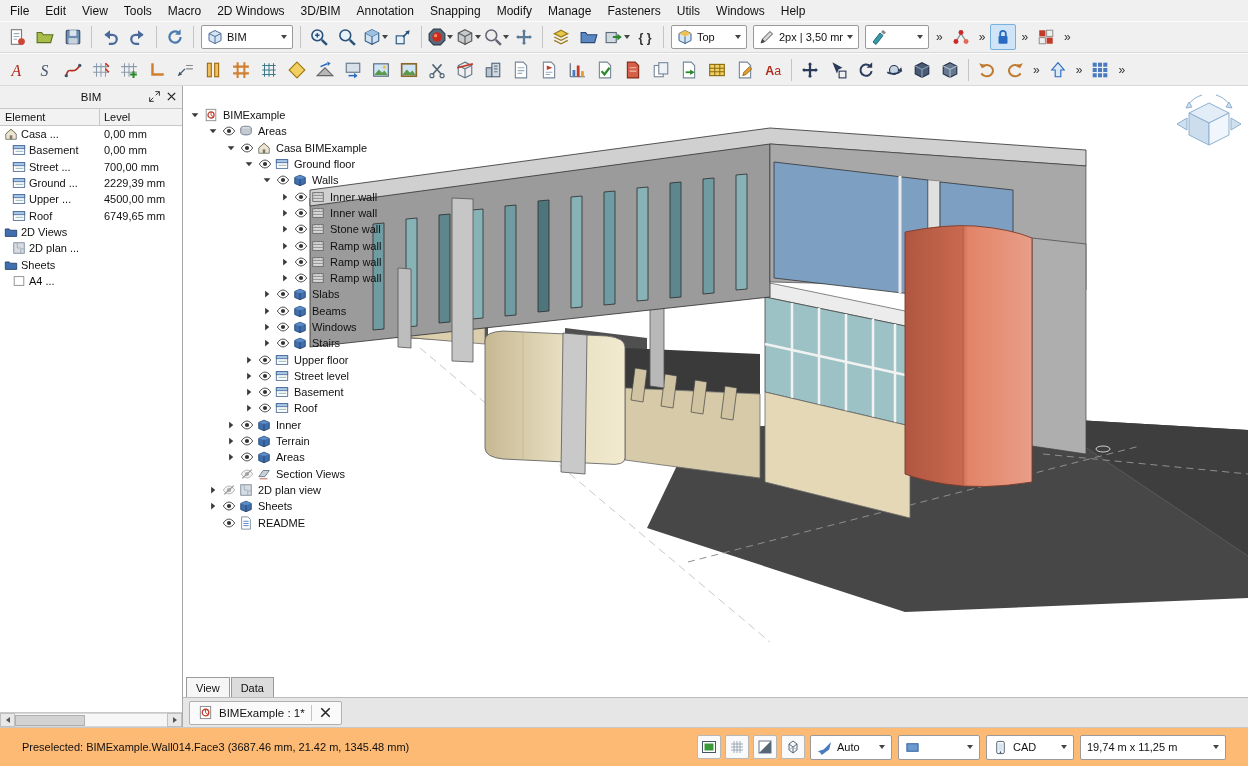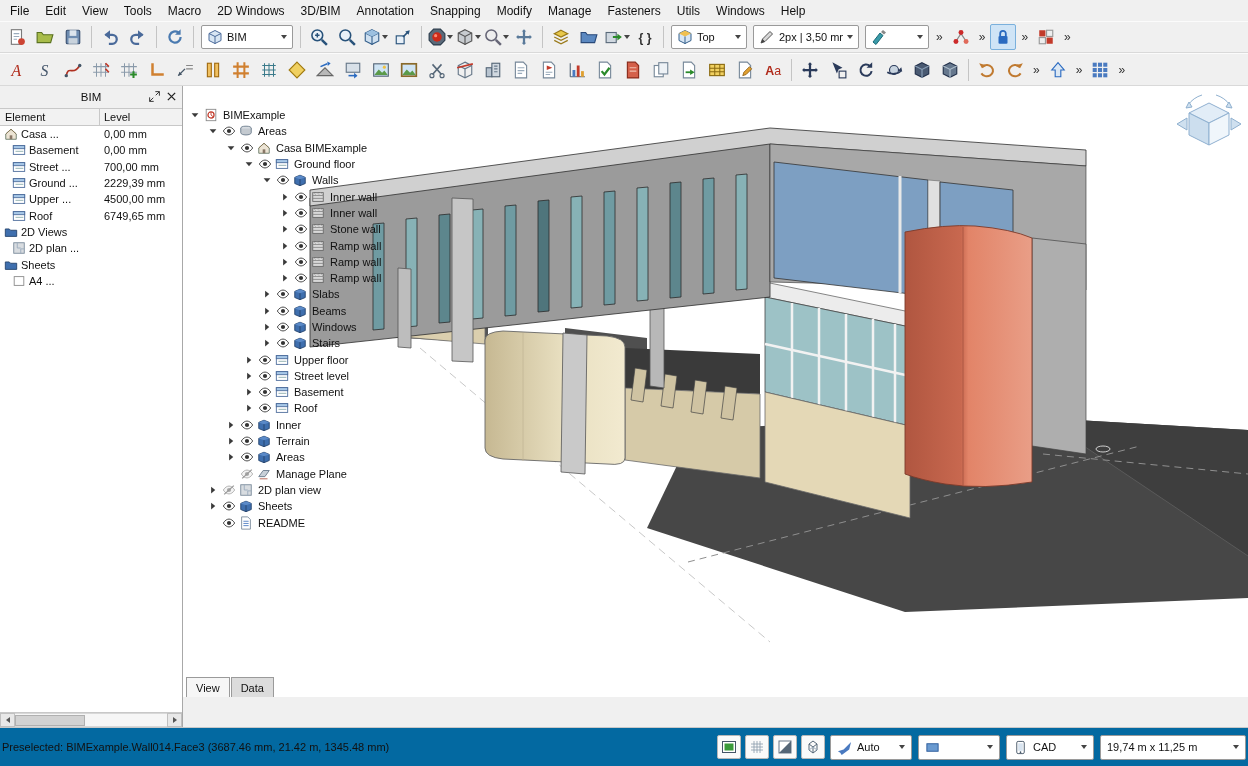--- a/index.html
+++ b/index.html
@@ -51,21 +51,21 @@
 .trow .exp{width:13px}
 .tlab{padding:0 3px}
 .tlab.b{font-weight:normal}
 .navcube{position:absolute;right:4px;top:5px}
 .vtabs{position:absolute;left:3px;bottom:0;display:flex}
 .vtab{height:20px;display:inline-flex;align-items:center;padding:0 9px;font-size:11px;border:1px solid #9a9a9a;border-bottom:none;background:#dcdcdc;margin-right:1px}
 .vtab.active{background:#f6f6f6}
 .doctabs{height:30px;background:#e6e6e6;border-top:1px solid #bcbcbc;display:flex;align-items:center;padding-left:6px}
 .dtab{display:inline-flex;align-items:center;height:24px;background:#fafafa;border:1px solid #b0b0b0;border-radius:2px;padding:0 8px;gap:6px;font-size:11.5px}
 .dtab .vr{width:1px;height:16px;background:#c4c4c4}
-.statusbar{height:39px;background:#0369a1;border-top:1px solid #c8c8c8;display:flex;align-items:center;padding:0 2px;font-size:11px}
+.statusbar{height:39px;background:#fdba74;border-top:1px solid #c8c8c8;display:flex;align-items:center;padding:0 22px;font-size:11px}
 .status-text{white-space:nowrap}
 .status-right{margin-left:auto;display:flex;align-items:center;gap:5px}
 .stgl{width:24px;height:24px;display:inline-flex;align-items:center;justify-content:center;border:1px solid #b8b8b8;background:#fafafa;border-radius:2px}
 .scombo{display:inline-flex;align-items:center;height:25px;border:1px solid #9a9a9a;background:#fff;border-radius:2px;padding:0 6px;gap:5px;font-size:11px;white-space:nowrap}
 [data-name="annotation-scale-select"]{width:82px}
 [data-name="visual-style-select"]{width:82px}
 [data-name="quad-mode-select"]{width:88px}
 [data-name="drawing-extents-select"]{width:146px}
 svg{display:block}
 </style>
@@ -1352,21 +1352,21 @@
                 <circle cx="8" cy="8" r="2.4" fill="#aaa"></circle>
                 <path d="M2.5 13L13.5 3" stroke="#999" stroke-width="1.5"></path>
               </svg>
             </span>
             <span class="ic" data-name="section-plane-icon">
               <svg viewBox="0 0 16 16" width="14" height="14">
                 <path d="M2 11l5-7h7l-5 7z" fill="#c8d0d8" stroke="#667788"></path>
                 <path d="M3 13.5h9" stroke="#aa5544"></path>
               </svg>
             </span>
-            <span class="tlab" data-name="tree-item-label">Manage Plane</span>
+            <span class="tlab" data-name="tree-item-label">Section Views</span>
           </div>
           <div class="trow" data-name="tree-item" style="padding-left:18px">
             <span class="ic exp" data-name="expand-collapse-icon">
               <svg viewBox="0 0 16 16" width="12" height="12">
                 <path d="M5.5 3.5L11 8l-5.5 4.5z" fill="#3a3a3a"></path>
               </svg>
             </span>
             <span class="ic" data-name="visibility-eye-off-icon">
               <svg viewBox="0 0 16 16" width="14" height="14">
                 <path d="M1.5 8C3.5 4.8 6 3.5 8 3.5s4.5 1.3 6.5 4.5C12.5 11.2 10 12.5 8 12.5S3.5 11.2 1.5 8z" fill="#f4f4f4" stroke="#aaa"></path>
@@ -1436,20 +1436,38 @@
           <polygon points="55,22 35,32 35,54 55,44" fill="#f0f6fb" stroke="#8fb0d0"></polygon>
         </svg>
       </div>
 
       <div class="vtabs" data-name="viewport-tabs">
         <span class="vtab active" data-name="tab-view">View</span>
         <span class="vtab" data-name="tab-data">Data</span>
       </div>
     </div>
 
+    <div class="doctabs" data-name="document-tab-bar">
+      <span class="dtab" data-name="document-tab">
+        <span data-name="drawing-file-icon">
+            <svg viewBox="0 0 16 16" width="15" height="15">
+              <rect x="2.5" y="1.5" width="11" height="13" fill="#fff" stroke="#888"></rect>
+              <circle cx="8" cy="8" r="3.5" fill="none" stroke="#c23a2a" stroke-width="1.4"></circle>
+              <path d="M8 4.5V8l2.5 2" stroke="#c23a2a" fill="none"></path>
+            </svg>
+          </span>
+        <span data-name="document-tab-label">BIMExample : 1*</span>
+        <span class="vr" data-name="tab-divider"></span>
+        <span data-name="close-document-icon">
+            <svg viewBox="0 0 16 16" width="15" height="15">
+              <path d="M3.5 3.5l9 9M12.5 3.5l-9 9" stroke="#222" stroke-width="1.6"></path>
+            </svg>
+          </span>
+      </span>
+    </div>
   </div>
 </div>
 
 <div class="statusbar" data-name="statusbar">
   <span class="status-text" data-name="preselected-status">Preselected: BIMExample.Wall014.Face3 (3687.46 mm, 21.42 m, 1345.48 mm)</span>
   <span class="status-right">
     <span id="status-toggles" style="display: inline-flex; gap: 4px;">
         <span class="stgl" data-name="paper-model-toggle">
           <span data-name="green-board-icon">
             <svg viewBox="0 0 16 16" width="16" height="16">

